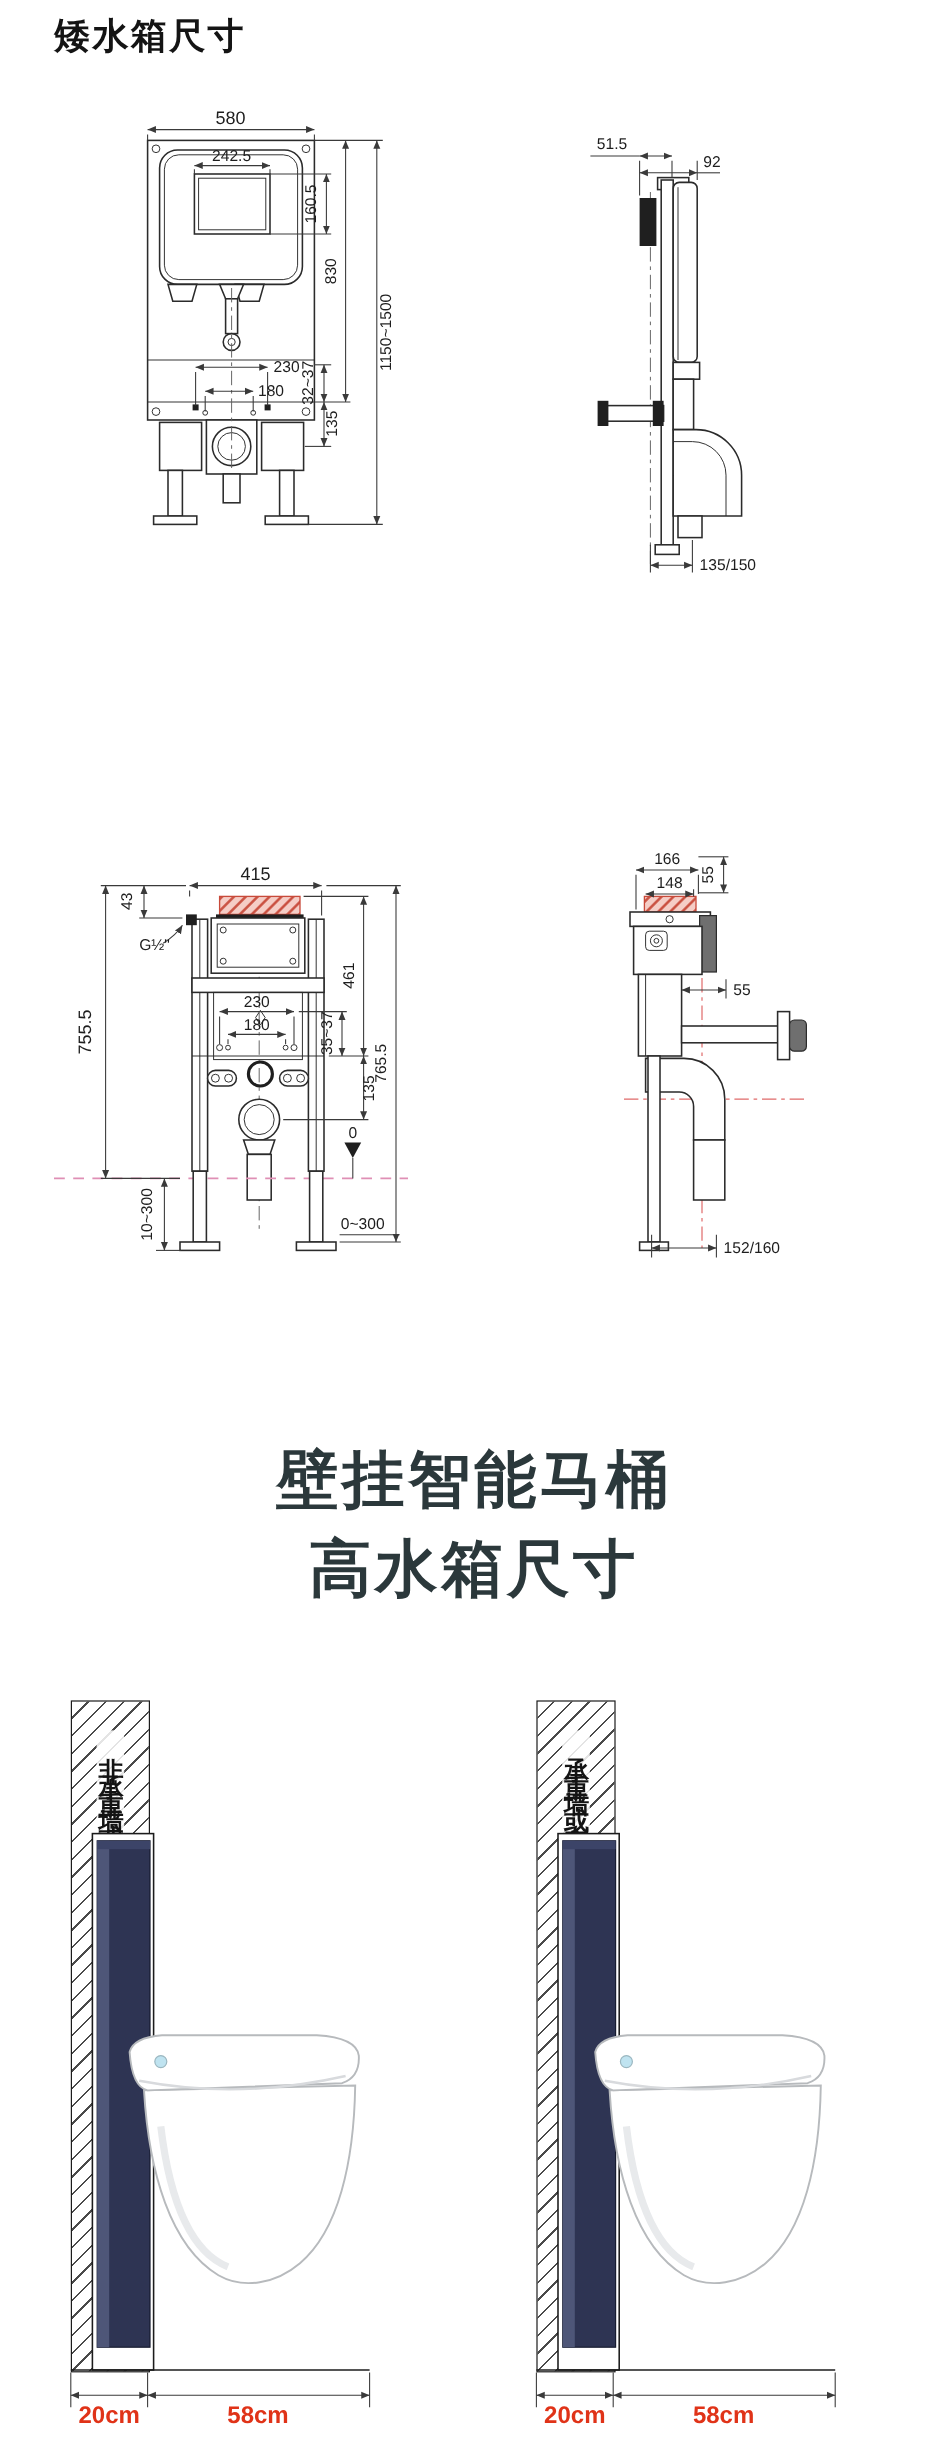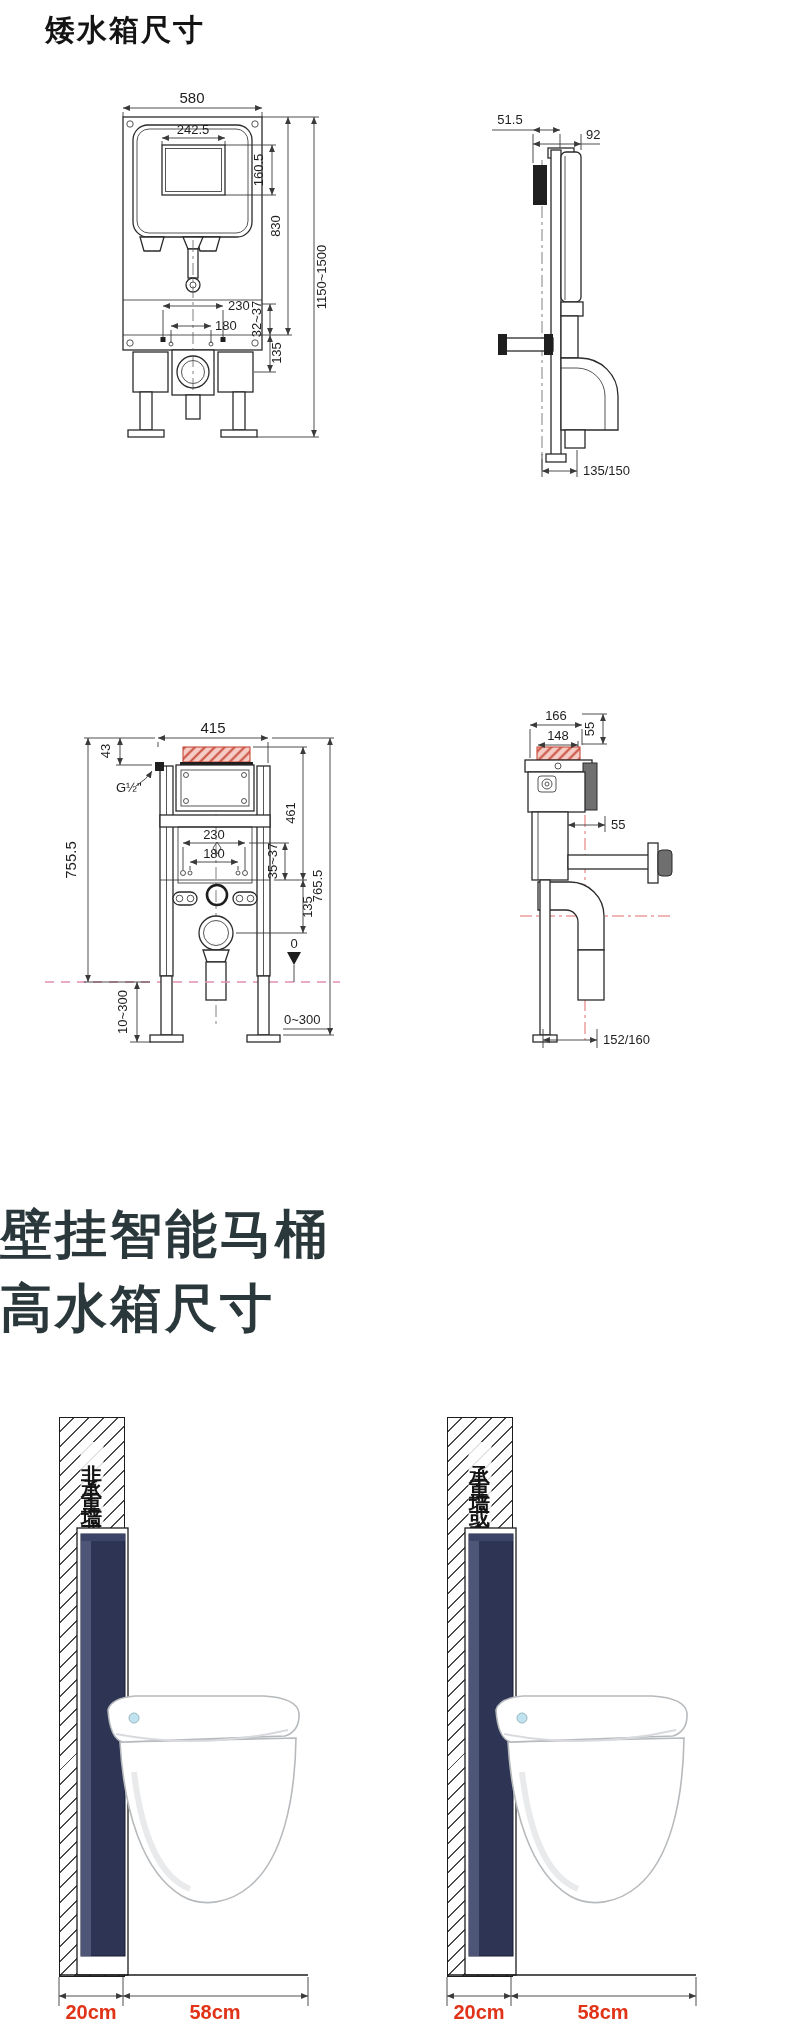--- a/index.html
+++ b/index.html
@@ -6,21 +6,21 @@
     --drawing-line:#2b2b2b; --dim-line:#3a3a3a; --accent-red-label:#e03318;
     --tank-navy:#2e3453; --tank-navy-light:#4e5678; --title-dark:#2b383b;
     --hatch-red-fill:#f5cdc6; --hatch-red-line:#c84a3a; --pink-dashed:#df8fb5;
     --red-centerline:#e06a6a;
   }
   html,body{margin:0;padding:0}
   body{font-family:"Liberation Sans",sans-serif;background:#fff}
   .page{position:relative;width:790px;height:2033px;background:#fff;overflow:hidden}
   .abs{position:absolute}
   .sec-title{position:absolute;font-size:30px;font-weight:bold;color:#141414;letter-spacing:2px}
-  .plan-title{position:absolute;left:0;width:790px;text-align:left;font-size:52px;font-weight:bold;
+  .plan-title{position:absolute;left:0;width:790px;text-align:center;font-size:52px;font-weight:bold;
     color:var(--title-dark);letter-spacing:3px;line-height:1.1}
   
   svg text{font-family:"Liberation Sans",sans-serif}
   .obj{stroke:var(--drawing-line);fill:none;stroke-width:1.3}
   .objf{stroke:var(--drawing-line);fill:#fff;stroke-width:1.3}
   .thin{stroke:var(--drawing-line);fill:none;stroke-width:0.8}
   .dark{fill:#1f1f1f;stroke:none}
   .gray{fill:#6f6f6f;stroke:var(--drawing-line);stroke-width:1}
   .dim line,.dim path{stroke:var(--dim-line);stroke-width:0.9;fill:none}
   .dmt{fill:#1e1e1e;font-size:13px}

